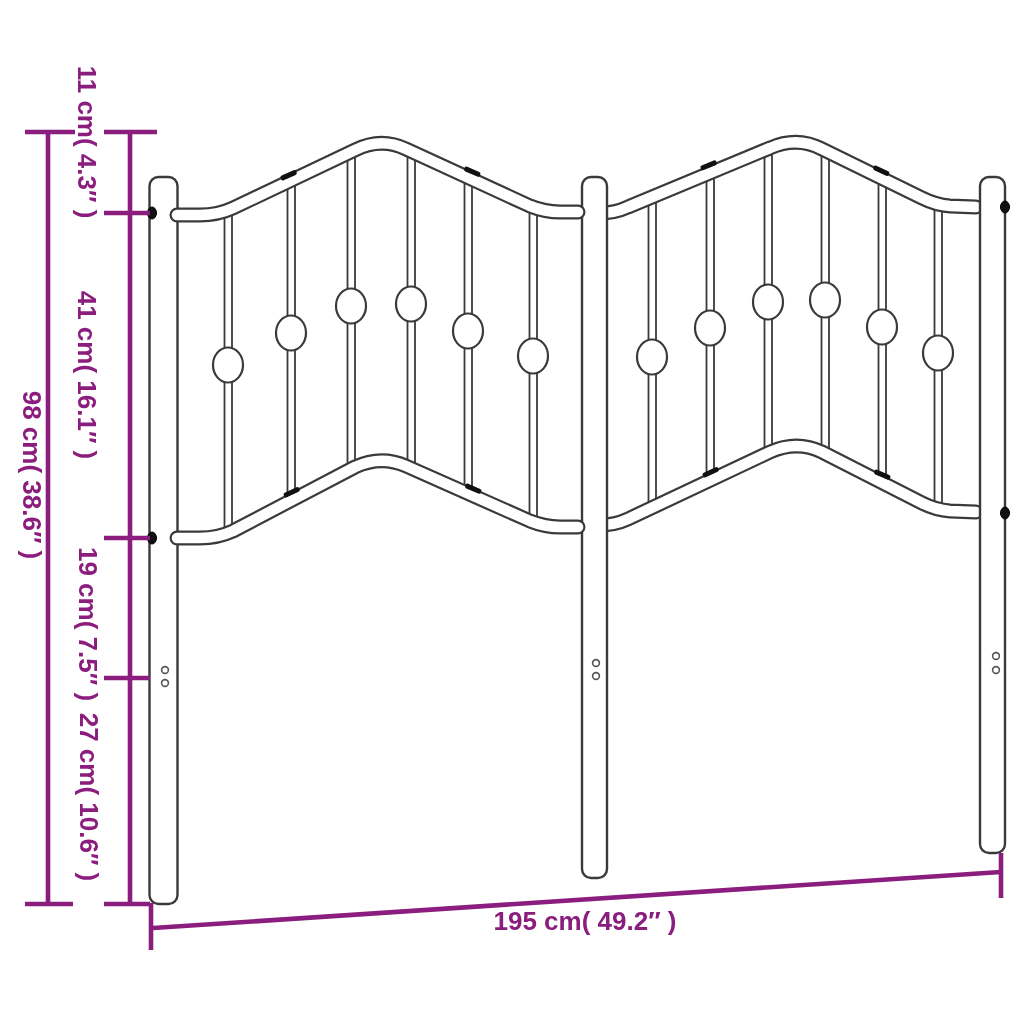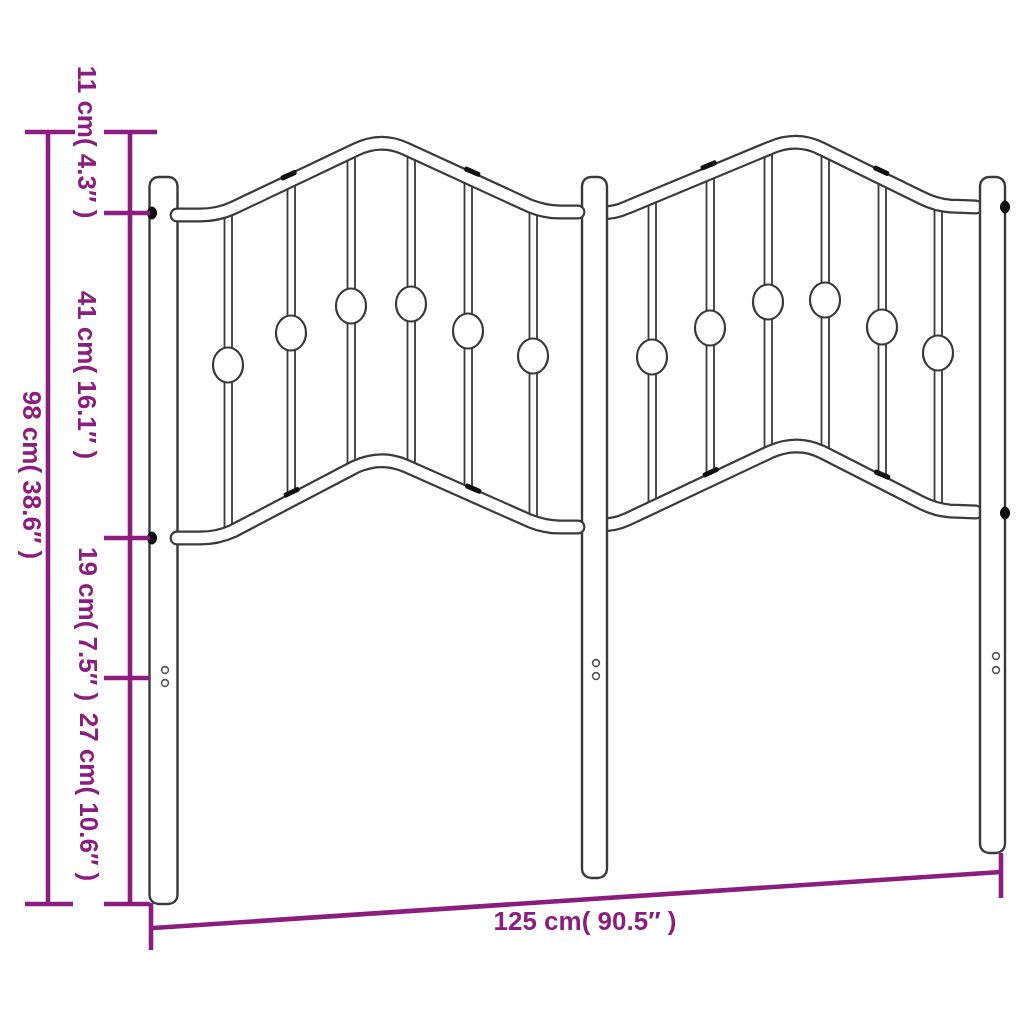--- a/index.html
+++ b/index.html
@@ -138,15 +138,15 @@
   <div class="dim-label vertical" style="left:31px; top:475px;">98 cm( 38.6″ )</div>
 
   <div class="dim-label vertical" style="left:86px; top:142px;">11 cm( 4.3″ )</div>
 
   <div class="dim-label vertical" style="left:86px; top:375px;">41 cm( 16.1″ )</div>
 
   <div class="dim-label vertical" style="left:87px; top:624px;">19 cm( 7.5″ )</div>
 
   <div class="dim-label vertical" style="left:88px; top:797px;">27 cm( 10.6″ )</div>
 
-  <div class="dim-label" style="left:585px; top:921px;">125 cm( 90.5″ )</div>
+  <div class="dim-label" style="left:585px; top:921px;">195 cm( 49.2″ )</div>
 
 </div>
 
 </body></html>

